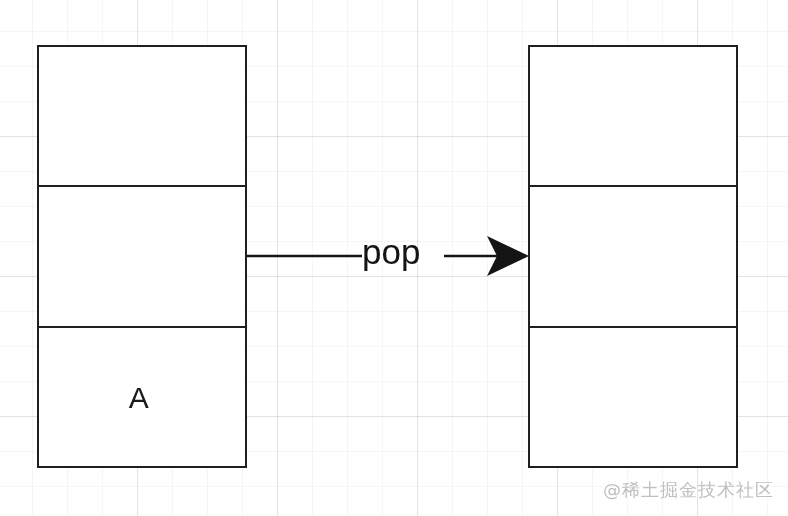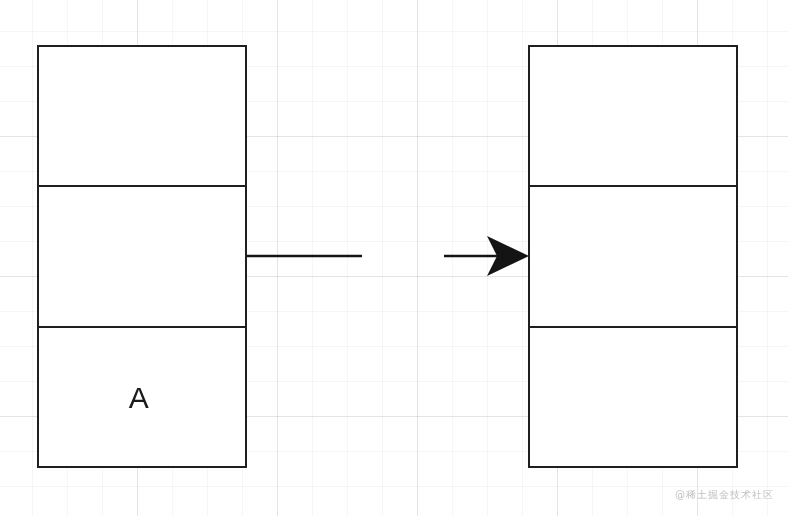--- a/index.html
+++ b/index.html
@@ -87,21 +87,21 @@
     line-height: 1;
     color: #141414;
     white-space: nowrap;
   }
 
   .watermark {
     position: absolute;
     right: 14px;
     bottom: 14px;
     font-family: "DejaVu Sans", sans-serif;
-    font-size: 10px;
+    font-size: 18px;
     color: #bfbfbf;
     letter-spacing: 1px;
     white-space: nowrap;
     user-select: none;
   }
 </style>
 </head>
 <body>
 
 <div id="canvas">
@@ -129,16 +129,17 @@
       <span class="cell-label"></span>
     </div>
   </div>
 
   <svg class="arrow-layer" viewBox="0 0 788 516" width="788" height="516">
     <line x1="247" y1="256" x2="362" y2="256" stroke="#141414" stroke-width="2.5"></line>
     <line x1="444" y1="256" x2="512" y2="256" stroke="#141414" stroke-width="2.5"></line>
     <path d="M 529 256 L 487 236 L 497 256 L 487 276 Z" fill="#141414"></path>
   </svg>
 
+  <div class="arrow-label">pop</div>
 
   <div class="watermark">@稀土掘金技术社区</div>
 
 </div>
 
 </body></html>

